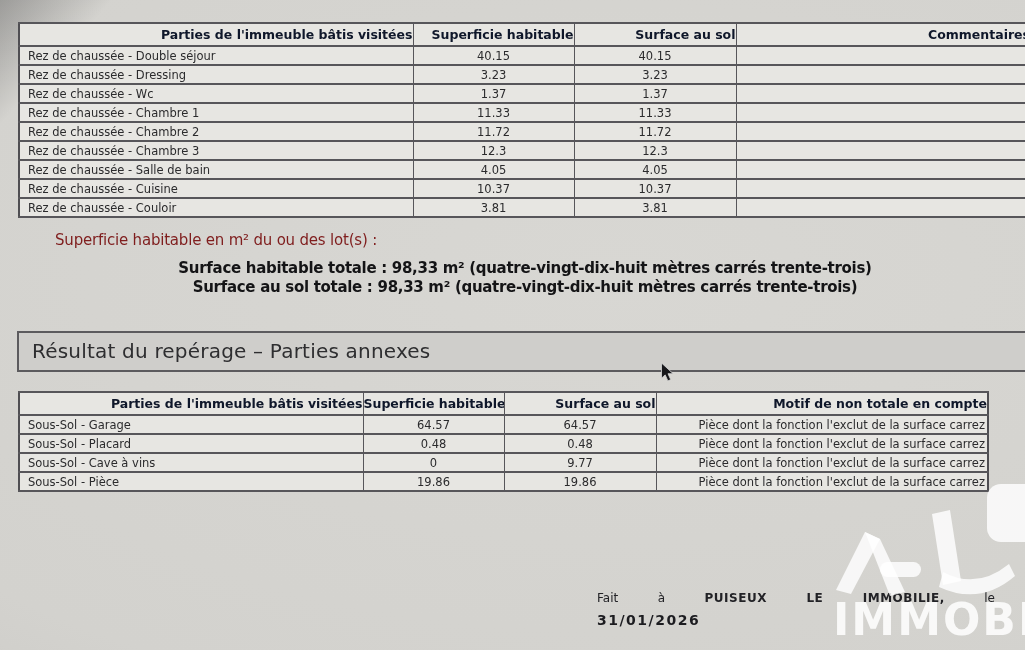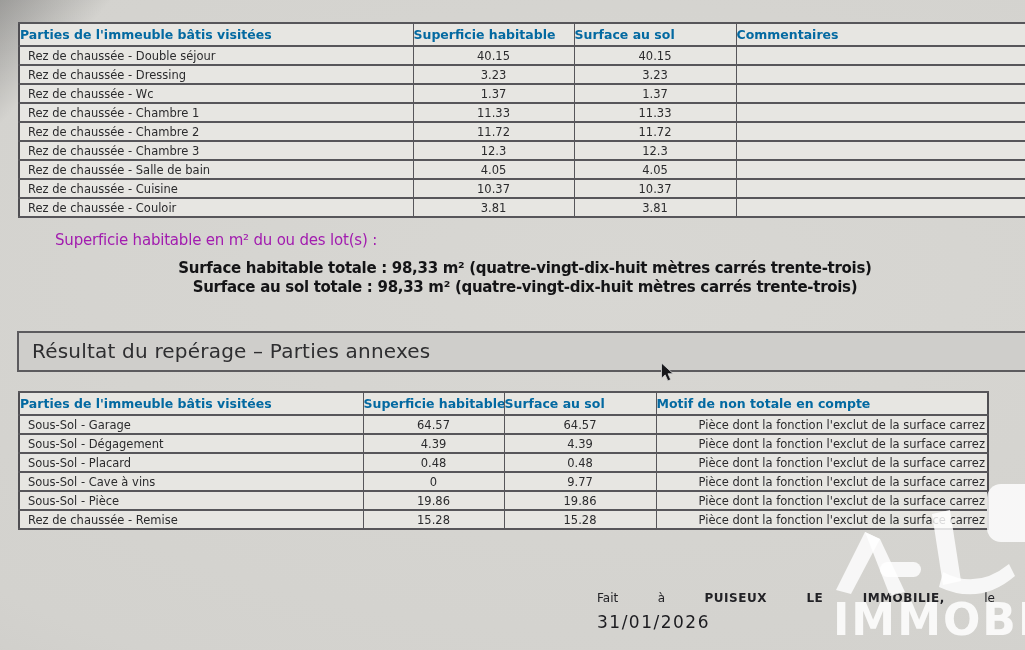--- a/index.html
+++ b/index.html
@@ -15,44 +15,44 @@
   table.doc-table{
     border-collapse:collapse;table-layout:fixed;
     border:2px solid #4f4e52;
   }
   .doc-table th,.doc-table td{
     border:1px solid #57565a;border-top-width:2px;border-bottom-width:2px;
     background:#e7e6e2;overflow:hidden;white-space:nowrap;
     vertical-align:middle;padding:0;
   }
   .doc-table th{
-    font-size:12.5px;font-weight:bold;color:#0369a1;height:21px;text-align:left;
+    font-size:12.5px;font-weight:bold;color:#0f172a;height:21px;text-align:right;
   }
   .doc-table td{font-size:11.5px;color:#2b2b2d;height:17px;}
   td.c-label{text-align:left;padding-left:8px;}
   td.c-num,td.c-motif{text-align:center;}
   td.c-motif{font-size:11.5px;padding-left:40px;}
   
-  .intro-line{left:55px;top:231px;font-size:15px;color:#a21caf;letter-spacing:-0.2px;}
+  .intro-line{left:55px;top:231px;font-size:15px;color:#7f1d1d;letter-spacing:-0.2px;}
   .totals{left:0;top:259px;width:1050px;text-align:center;color:#141416;}
   .totals div{font-size:15px;font-weight:bold;letter-spacing:-0.3px;line-height:19px;}
   
   .section-band{
     left:17px;top:331px;width:1020px;height:37px;
     background:#cfcecb;border:2px solid #5c5b5e;border-right:none;
     line-height:36px;padding-left:13px;
     font-size:20px;color:#2e2e30;letter-spacing:0.2px;
   }
   
   .fait-line{
     left:597px;top:591px;width:398px;display:flex;justify-content:space-between;
     font-size:12px;color:#222226;
   }
   .fait-line .b{font-weight:bold;letter-spacing:0.5px;}
-  .fait-date{left:597px;top:612px;font-size:17px;font-weight:normal;letter-spacing:1.5px;color:#1c1c20;}
+  .fait-date{left:597px;top:612px;font-size:14px;font-weight:bold;letter-spacing:1.5px;color:#1c1c20;}
   
   .wm-logo{left:835px;top:478px;width:200px;height:125px;pointer-events:none;}
   .wm-text{
     left:833px;top:594px;font-size:44px;font-weight:bold;letter-spacing:2px;
     color:rgba(255,255,255,0.85);pointer-events:none;white-space:nowrap;
   }
   
   .cursor{left:660px;top:362px;pointer-events:none;}
 </style>
 </head>
@@ -165,26 +165,20 @@
   </thead>
   <tbody>
 
       <tr>
         <td class="c-label">Sous-Sol - Garage</td>
         <td class="c-num">64.57</td>
         <td class="c-num">64.57</td>
         <td class="c-motif">Pièce dont la fonction l'exclut de la surface carrez</td>
       </tr>
 
-      <tr>
-        <td class="c-label">Sous-Sol - Dégagement</td>
-        <td class="c-num">4.39</td>
-        <td class="c-num">4.39</td>
-        <td class="c-motif">Pièce dont la fonction l'exclut de la surface carrez</td>
-      </tr>
 
       <tr>
         <td class="c-label">Sous-Sol - Placard</td>
         <td class="c-num">0.48</td>
         <td class="c-num">0.48</td>
         <td class="c-motif">Pièce dont la fonction l'exclut de la surface carrez</td>
       </tr>
 
       <tr>
         <td class="c-label">Sous-Sol - Cave à vins</td>
@@ -193,26 +187,20 @@
         <td class="c-motif">Pièce dont la fonction l'exclut de la surface carrez</td>
       </tr>
 
       <tr>
         <td class="c-label">Sous-Sol - Pièce</td>
         <td class="c-num">19.86</td>
         <td class="c-num">19.86</td>
         <td class="c-motif">Pièce dont la fonction l'exclut de la surface carrez</td>
       </tr>
 
-      <tr>
-        <td class="c-label">Rez de chaussée - Remise</td>
-        <td class="c-num">15.28</td>
-        <td class="c-num">15.28</td>
-        <td class="c-motif">Pièce dont la fonction l'exclut de la surface carrez</td>
-      </tr>
     </tbody>
 </table>
 
 <div class="abs fait-line">
   <span>Fait</span>
   <span>à</span>
   <span class="b">PUISEUX</span>
   <span class="b">LE</span>
   <span class="b">IMMOBILIE,</span>
   <span>le</span>

